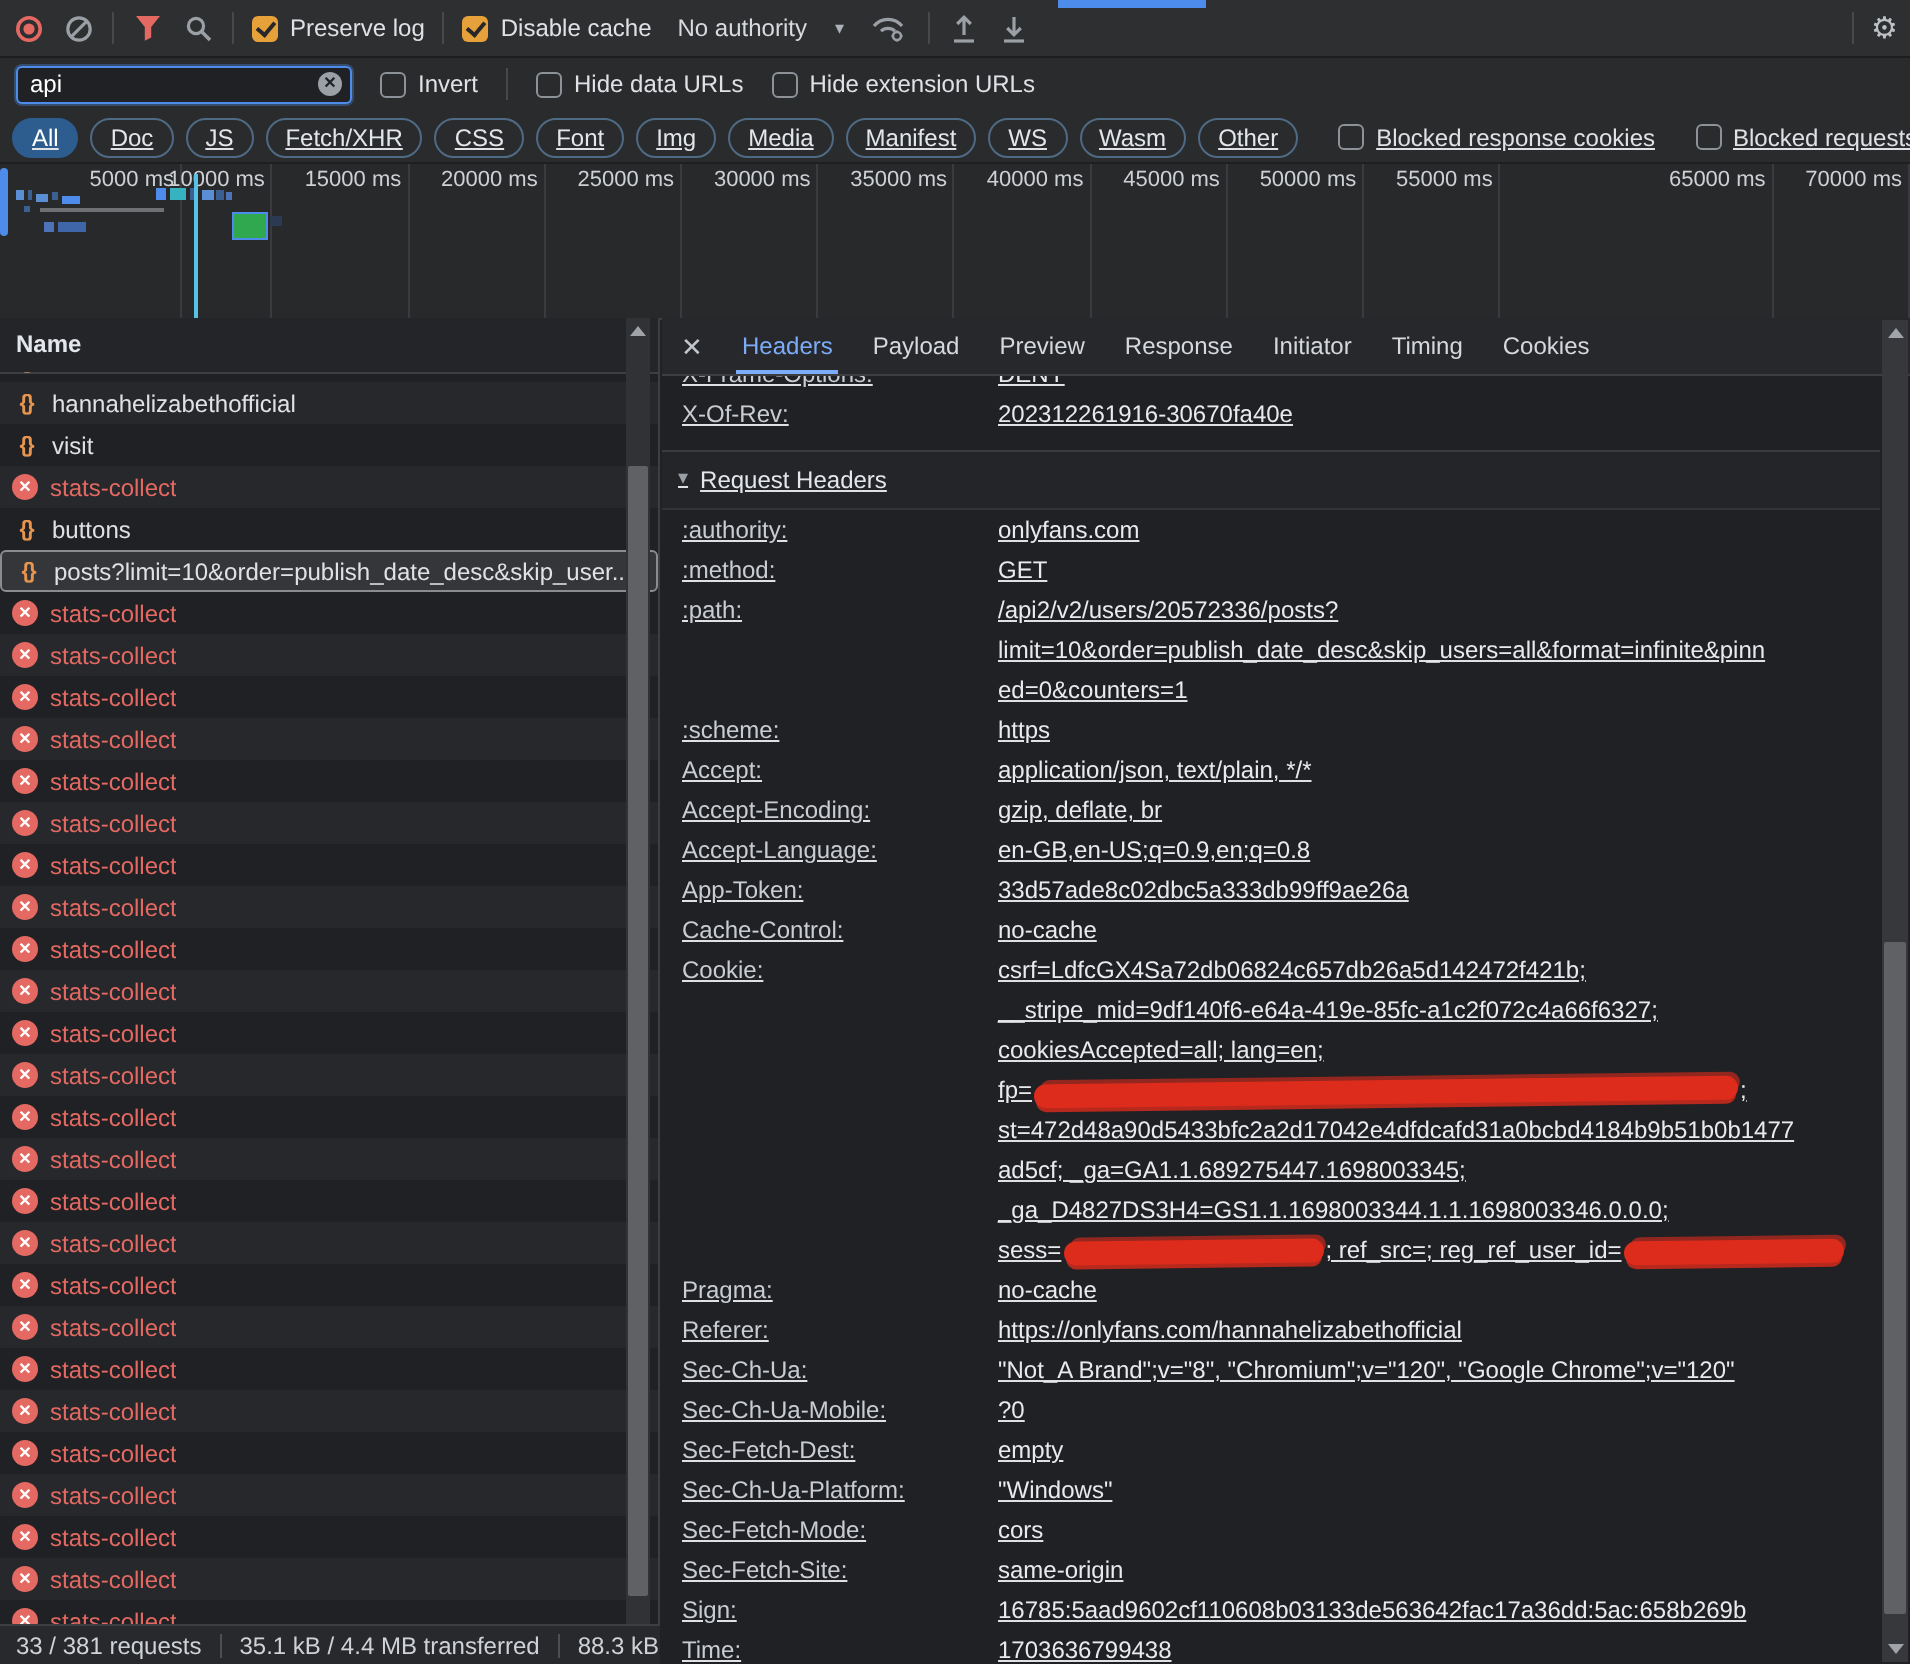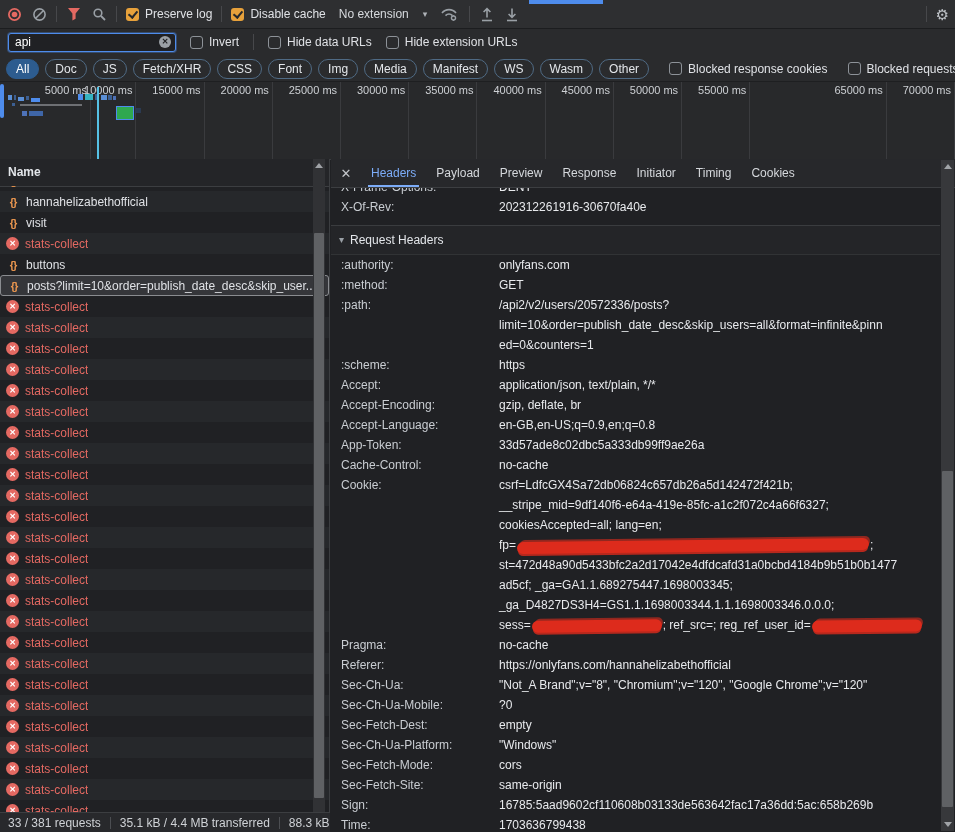--- a/index.html
+++ b/index.html
@@ -27,21 +27,21 @@
   .filterbar{position:absolute;top:28px;left:0;right:0;height:28px;background:#2a2b2d;
              border-bottom:5px solid #1d4ed8;display:flex;align-items:center;padding:0 8px;gap:14px;z-index:3;}
   .filter-input{width:168px;height:19px;box-sizing:border-box;background:#202124;border:1px solid #4e8cec;
                 box-shadow:0 0 0 1px rgba(78,140,236,.35);border-radius:3px;display:flex;align-items:center;
                 padding:0 4px 0 6px;color:#fff;}
   .clear-circle{width:12px;height:12px;border-radius:50%;background:#9aa0a6;color:#202124;font-size:8px;
                 line-height:12px;text-align:center;margin-left:auto;font-weight:bold;}
 
   
   .pillsbar{position:absolute;top:56px;left:0;right:0;height:25px;background:#2a2b2d;
-            border-bottom:1px solid #1e1f21;display:flex;align-items:center;padding:0 6px;gap:6px;z-index:3;}
+            border-bottom:1px solid #1e1f21;display:flex;align-items:center;padding:0 6px;gap:6px;z-index:3;text-decoration:underline;}
   .pill{height:18px;line-height:18px;padding:0 9px;border-radius:10px;border:1px solid #4f6a84;
         color:#e3e6ea;white-space:nowrap;box-sizing:content-box;}
   .pill.selected{background:#2d5c8f;border-color:#2d5c8f;color:#fff;}
   .pillsbar .cbwrap{margin-left:6px;}
 
   
   .overview{position:absolute;top:81px;left:0;right:0;height:78px;background:#28292b;
             border-bottom:1px solid #3c3e41;overflow:hidden;}
   .ruler-cell{position:absolute;top:0;height:78px;border-right:1px solid #3a3b3e;box-sizing:border-box;}
   .ruler-label{position:absolute;top:3px;right:3px;font-size:11px;color:#cdd0d4;white-space:nowrap;}
@@ -75,21 +75,21 @@
   .arr.up{top:4px;border-bottom:5px solid #a0a3a7;}
   .arr.down{bottom:4px;border-top:5px solid #a0a3a7;}
 
   
   .right-panel{position:absolute;top:159px;left:331px;right:0;bottom:0;background:#202124;overflow:hidden;}
   .tabbar{height:28px;display:flex;align-items:center;background:#27282b;border-bottom:1px solid #3c3e41;}
   .close-x{width:30px;text-align:center;color:#c2c5c9;font-size:13px;flex:none;}
   .tab{padding:0 10px;height:28px;line-height:28px;color:#d5d8dc;position:relative;white-space:nowrap;}
   .tab.active{color:#7cacf8;}
   .tab.active::after{content:"";position:absolute;left:7px;right:7px;bottom:0;height:2px;background:#7cacf8;}
-  .detail-scroll{position:absolute;top:29px;left:0;right:15px;bottom:0;overflow:hidden;}
+  .detail-scroll{position:absolute;top:29px;left:0;right:15px;bottom:0;overflow:hidden;text-decoration:underline;}
   .hrow{display:flex;padding-left:10px;}
   .hrow.clipped{margin-top:-11px;}
   .hkey{width:158px;flex:none;color:#c9cdd2;line-height:20px;white-space:nowrap;}
   .hval{flex:1;color:#e8eaed;line-height:20px;}
   .vline{min-height:20px;white-space:nowrap;}
   .divider{border-top:1px solid #3a3c3f;margin-top:8px;}
   .section-head{height:28px;line-height:28px;background:#242528;border-bottom:1px solid #313335;
                 padding-left:8px;color:#e3e6ea;display:flex;align-items:center;gap:6px;}
   .tri{color:#9aa0a6;font-size:10px;}
   .redact{display:inline-block;vertical-align:middle;height:12px;border-radius:7px;background:#dd2b1c;
@@ -139,21 +139,21 @@
     <label class="cbwrap">
       <span class="cbx on"></span>
       <span>Preserve log</span>
     </label>
     <span class="sep"></span>
     <label class="cbwrap">
       <span class="cbx on"></span>
       <span>Disable cache</span>
     </label>
     <div class="throttle">
-      <span>No extension</span>
+      <span>No authority</span>
       <span class="dd">▾</span>
     </div>
     <span class="tb-icon" style="width:20px">
       <svg width="20" height="16" viewBox="0 0 20 16">
           <path d="M2 7 A 9 9 0 0 1 16 7" fill="none" stroke="#9aa0a6" stroke-width="1.6"></path>
           <path d="M5.5 9.6 A 5 5 0 0 1 12.5 9.6" fill="none" stroke="#9aa0a6" stroke-width="1.6"></path>
           <circle cx="13.5" cy="12" r="2" fill="none" stroke="#9aa0a6" stroke-width="1.3"></circle>
           <path d="M13.5 9.3 V10 M13.5 14 V14.7 M10.8 12 H11.5 M15.5 12 H16.2" stroke="#9aa0a6" stroke-width="1.2"></path>
         </svg>
     </span>

